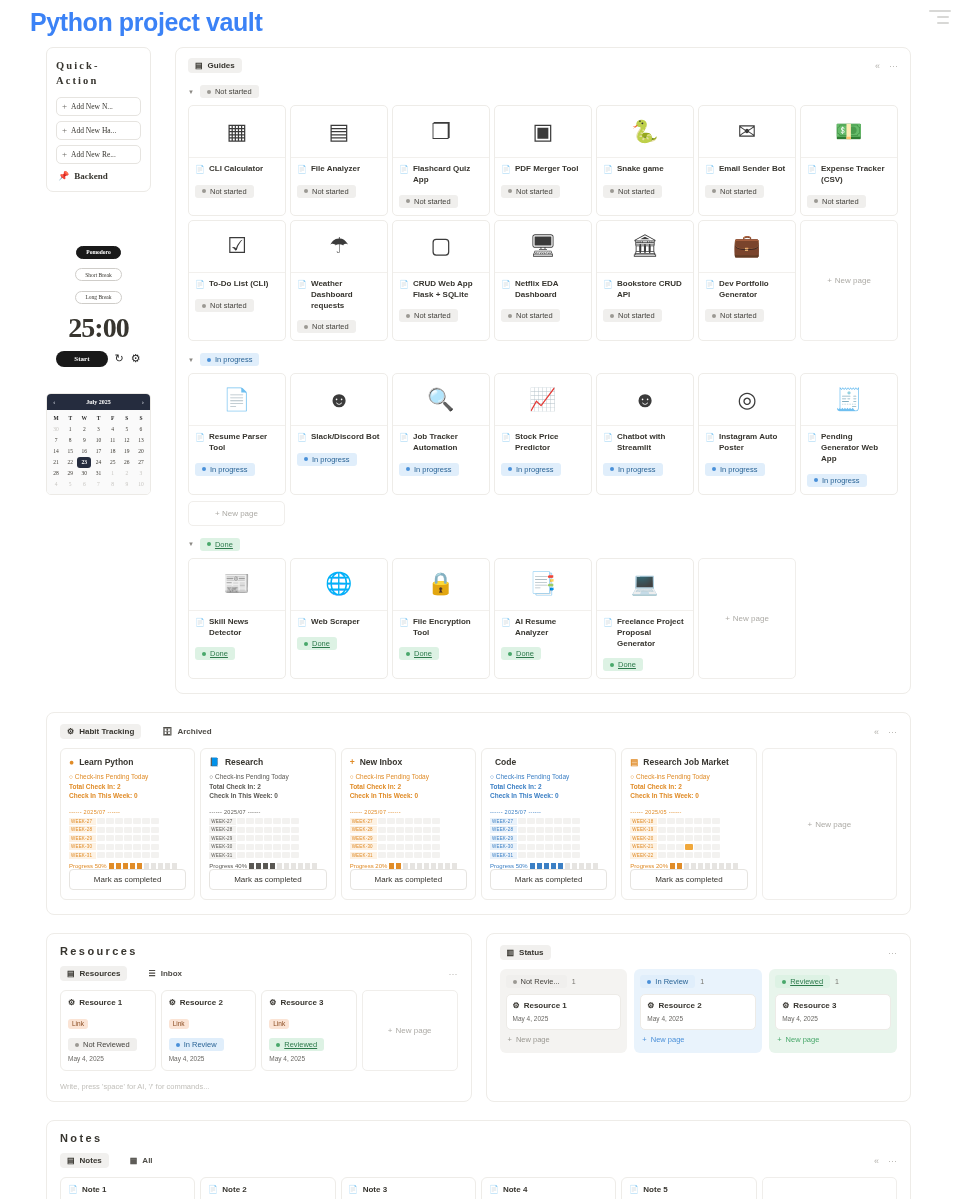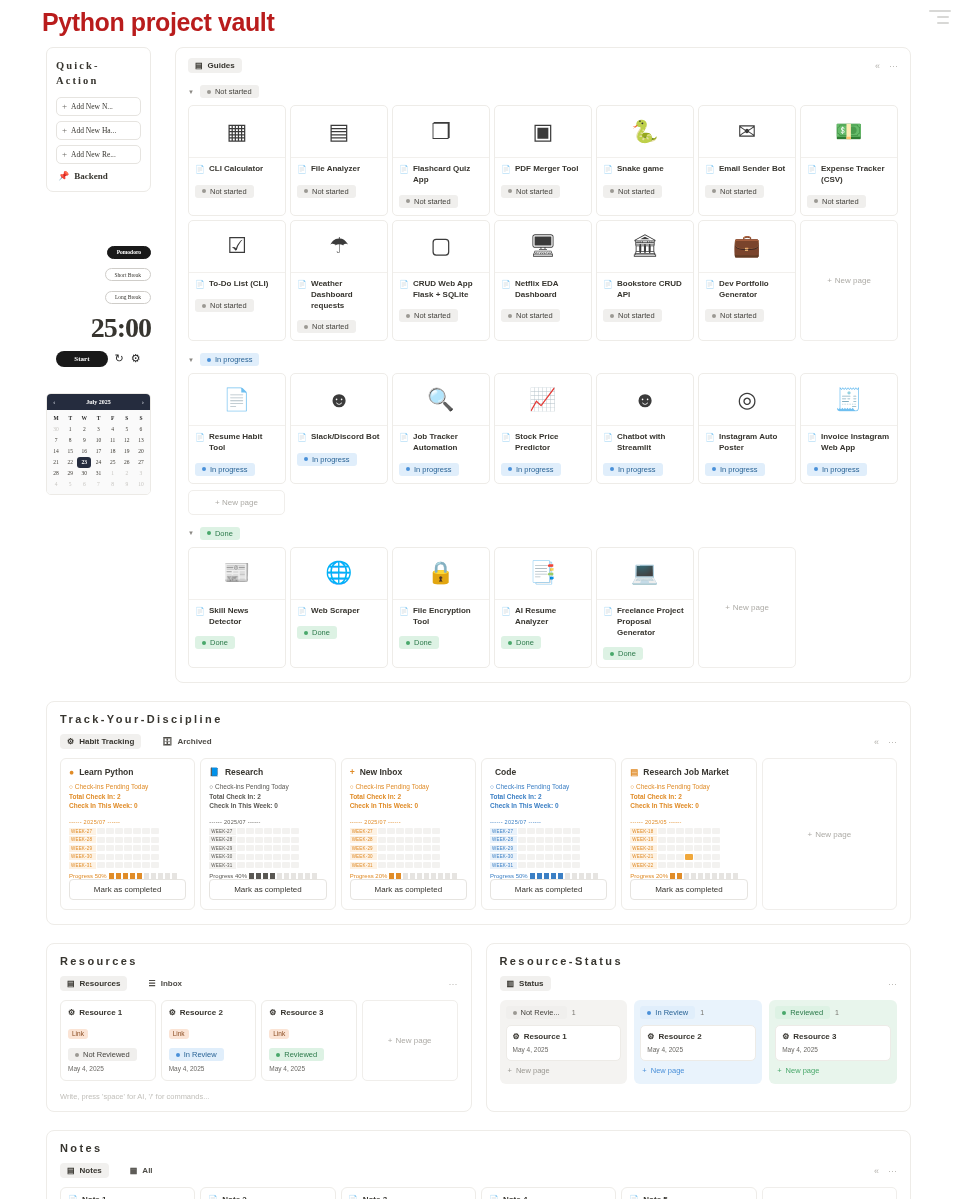--- a/index.html
+++ b/index.html
@@ -5,21 +5,21 @@
   * { box-sizing: border-box; margin: 0; padding: 0; }
   body {
     width: 957px; min-height: 1199px;
     background: #ffffff;
     font-family: "Liberation Sans", sans-serif;
     color: #37352f;
     position: relative;
   }
   .page-title {
     font-size: 25px; font-weight: bold; letter-spacing: -0.4px;
-    padding: 8px 0 0 42px; color: #b91c1c;
+    padding: 8px 0 0 30px; color: #3b82f6;
   }
   .right-rail { position: absolute; right: 6px; top: 6px; width: 22px; }
   .rail-line { height: 2px; background: #d8d8d6; margin: 4px 0; border-radius: 1px; }
   .rail-line.short { width: 12px; margin-left: 8px; }
 
   
   .top-area { display: flex; padding: 10px 46px 0 46px; gap: 24px; align-items: flex-start; }
   .left-col { width: 105px; flex: 0 0 105px; font-family: Liberation Serif, serif; }
 
   .card-box {
@@ -30,21 +30,21 @@
   .qa-btn {
     border: 1px solid #e6e4e0; border-radius: 5px; background: #fff;
     font-size: 7.5px; padding: 4px 5px; margin-bottom: 5px;
     display: flex; align-items: center; gap: 4px; white-space: nowrap; overflow: hidden;
     color: #37352f;
   }
   .plus { font-size: 9px; color: #6d6b66; line-height: 1; }
   .qa-backend { display: flex; align-items: center; gap: 5px; font-size: 9px; font-weight: bold; margin-top: 7px; padding-left: 2px; }
 
   
-  .pomo { margin-top: 48px; text-align: right; }
+  .pomo { margin-top: 48px; text-align: center; }
   .pomo-pill {
     display: inline-block; border: 1px solid #cfcdc9; border-radius: 10px;
     font-size: 5.5px; padding: 2.5px 9px; margin-bottom: 4px; background: #fff;
   }
   .pomo-pill.active { background: #191919; color: #fff; border-color: #191919; font-weight: bold; }
   .pomo-time { font-size: 28px; font-weight: bold; letter-spacing: -1px; margin: 4px 0 7px; }
   .pomo-controls { display: flex; align-items: center; justify-content: center; gap: 7px; }
   .start-btn {
     background: #191919; color: #fff; border-radius: 11px; font-size: 7px;
     font-weight: bold; padding: 4px 18px;
@@ -82,21 +82,21 @@
   .caret { font-size: 6px; color: #8b8984; }
   .status-pill {
     display: inline-flex; align-items: center; gap: 4px; font-size: 7.5px;
     padding: 2px 7px; border-radius: 3px; font-weight: 500;
   }
   .dot { width: 4px; height: 4px; border-radius: 50%; display: inline-block; }
   .pill-gray { background: #f0efed; color: #46443f; }
   .pill-gray .dot { background: #9b9993; }
   .pill-blue { background: #e0eefb; color: #2a6496; }
   .pill-blue .dot { background: #4a90d9; }
-  .pill-green { background: #ddf2e4; color: #2c7a4b; }
+  .pill-green { background: #ddf2e4; color: #2c7a4b; text-decoration: underline; }
   .pill-green .dot { background: #49a86b; }
 
   .cards-row { display: grid; grid-template-columns: repeat(7, 1fr); gap: 4px; }
   .proj-card {
     border: 1px solid #eeece8; border-radius: 5px; background: #fff; overflow: hidden;
     min-height: 88px; display: flex; flex-direction: column;
   }
   .proj-illus {
     height: 52px; display: flex; align-items: center; justify-content: center;
     border-bottom: 1px solid #f2f0ed; color: #3b3b3b;
@@ -447,21 +447,21 @@
           <span class="status-pill pill-blue">
             <span class="dot"></span>
             <span>In progress</span>
           </span>
         </div>
         <div class="cards-row">
           <div class="proj-card">
             <div class="proj-illus" style="font-size:22px;">📄</div>
             <div class="proj-body"><div class="proj-title">
                 <span class="page-ico">📄</span>
-                <span>Resume Habit Tool</span>
+                <span>Resume Parser Tool</span>
               </div><span class="status-pill pill-blue">
                 <span class="dot"></span>
                 <span>In progress</span>
               </span></div>
           </div>
           <div class="proj-card">
             <div class="proj-illus" style="font-size:22px;">☻</div>
             <div class="proj-body"><div class="proj-title">
                 <span class="page-ico">📄</span>
                 <span>Slack/Discord Bot</span>
@@ -507,21 +507,21 @@
                 <span>Instagram Auto Poster</span>
               </div><span class="status-pill pill-blue">
                 <span class="dot"></span>
                 <span>In progress</span>
               </span></div>
           </div>
           <div class="proj-card">
             <div class="proj-illus" style="font-size:22px;">🧾</div>
             <div class="proj-body"><div class="proj-title">
                 <span class="page-ico">📄</span>
-                <span>Invoice Instagram Web App</span>
+                <span>Pending Generator Web App</span>
               </div><span class="status-pill pill-blue">
                 <span class="dot"></span>
                 <span>In progress</span>
               </span></div>
           </div>
         </div>
         <div class="new-page-wide"><span>+</span> <span>New page</span></div>
         <div class="group-head">
           <span class="caret">▼</span>
           <span class="status-pill pill-green">
@@ -583,21 +583,20 @@
           <div class="new-page-card">
             <span>+</span>
             <span>New page</span>
           </div>
         </div>
       </div>
   </div>
 </div>
 
 <div class="section">
-  <div class="section-title">Track-Your-Discipline</div>
   <div class="panel-bar">
     <div class="tabs" id="habit-tabs">
         <div class="tab active">
           <span>⚙</span>
           <span>Habit Tracking</span>
         </div>
         <div class="tab">
           <span>🗄</span>
           <span>Archived</span>
         </div>
@@ -1037,21 +1036,20 @@
           </span><div class="res-date">May 4, 2025</div></div>
         <div class="new-page-card">
           <span>+</span>
           <span>New page</span>
         </div>
       </div>
     <div class="ai-hint">Write, press 'space' for AI, '/' for commands...</div>
   </div>
 
   <div class="col-box">
-    <div class="section-title">Resource-Status</div>
     <div class="panel-bar">
       <div class="tabs">
         <div class="tab active">
           <span>▥</span>
           <span>Status</span>
         </div>
       </div>
       <div class="panel-actions">
         <span>···</span>
       </div>

